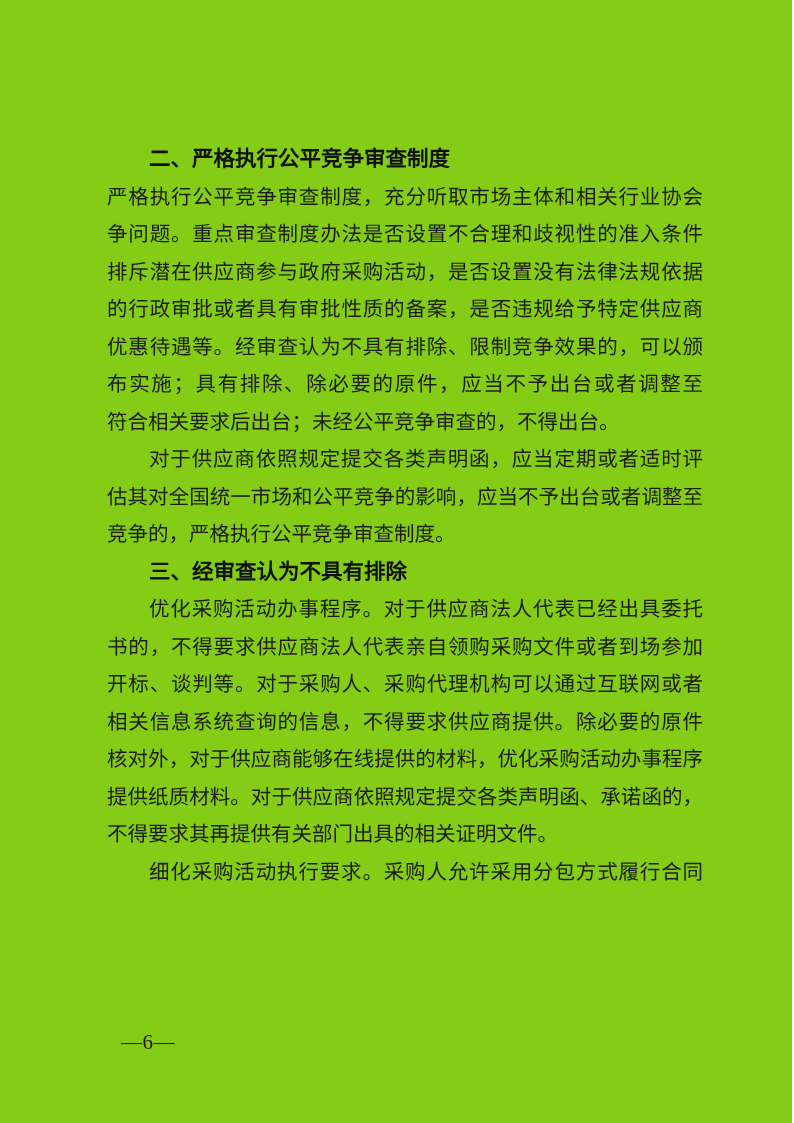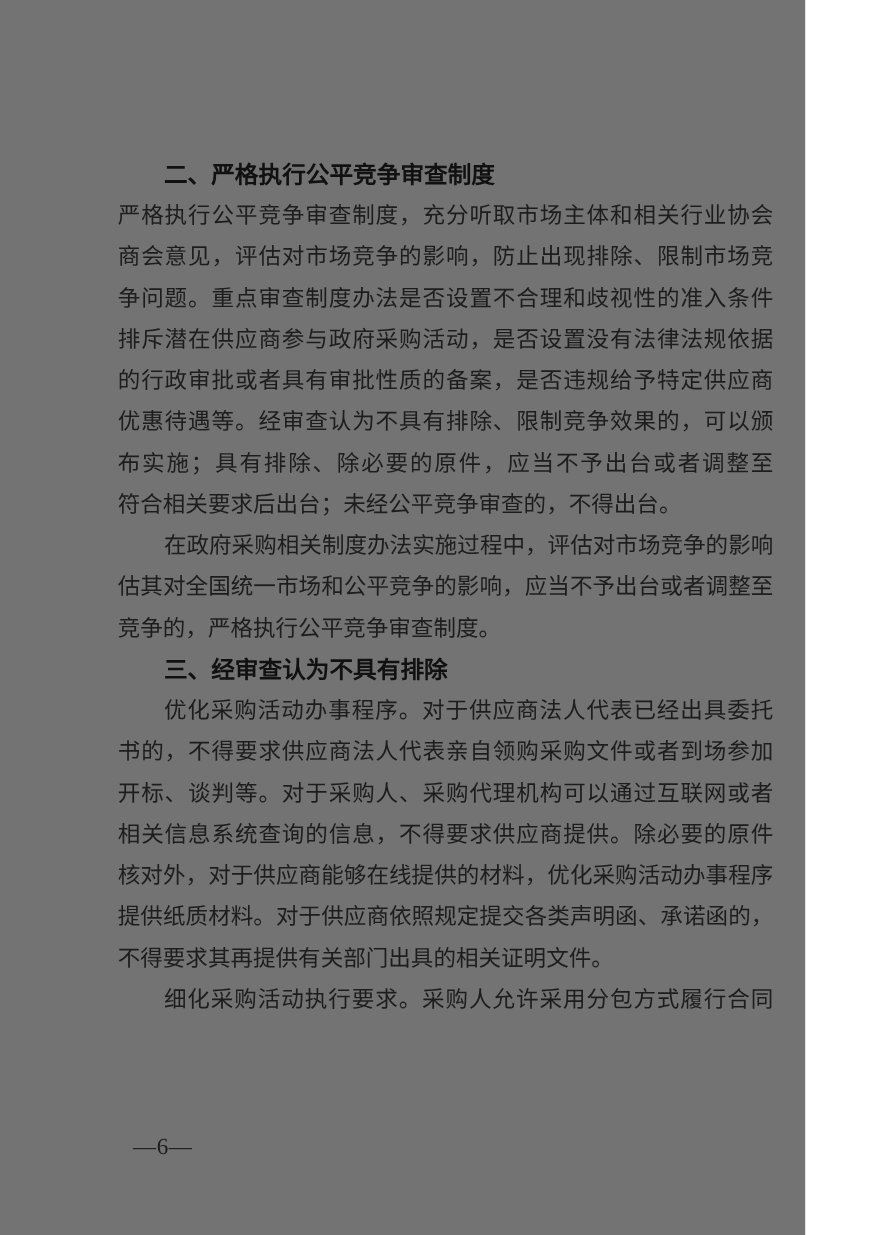--- a/index.html
+++ b/index.html
@@ -2,23 +2,23 @@
 <html lang="zh-CN"><head>
 <meta charset="utf-8">
 <style>
   html, body {
     margin: 0;
     padding: 0;
     background: #ffffff;
   }
   .page {
     position: relative;
-    width: 732px;
+    width: 792px;
     height: 1123px;
-    background: #737373;
+    background: #84cc16;
     overflow: hidden;
     font-family: "Liberation Serif", "DejaVu Serif", serif;
     color: #1d1d1d;
   }
   .content {
     position: absolute;
     left: 107px;
     top: 141px;
     width: 596px;
   }
@@ -63,30 +63,29 @@
   }
 </style>
 </head>
 <body>
 
 <div class="page">
   <div class="content">
       <div class="heading">二、严格执行公平竞争审查制度</div>
       <div class="paragraph">
         <div class="line">严格执行公平竞争审查制度，充分听取市场主体和相关行业协会</div>
-        <div class="line">商会意见，评估对市场竞争的影响，防止出现排除、限制市场竞</div>
         <div class="line">争问题。重点审查制度办法是否设置不合理和歧视性的准入条件</div>
         <div class="line">排斥潜在供应商参与政府采购活动，是否设置没有法律法规依据</div>
         <div class="line">的行政审批或者具有审批性质的备案，是否违规给予特定供应商</div>
         <div class="line">优惠待遇等。经审查认为不具有排除、限制竞争效果的，可以颁</div>
         <div class="line">布实施；具有排除、除必要的原件，应当不予出台或者调整至</div>
         <div class="line last">符合相关要求后出台；未经公平竞争审查的，不得出台。</div>
       </div>
       <div class="paragraph">
-        <div class="line first">在政府采购相关制度办法实施过程中，评估对市场竞争的影响</div>
+        <div class="line first">对于供应商依照规定提交各类声明函，应当定期或者适时评</div>
         <div class="line">估其对全国统一市场和公平竞争的影响，应当不予出台或者调整至</div>
         <div class="line last">竞争的，严格执行公平竞争审查制度。</div>
       </div>
       <div class="heading">三、经审查认为不具有排除</div>
       <div class="paragraph">
         <div class="line first">优化采购活动办事程序。对于供应商法人代表已经出具委托</div>
         <div class="line">书的，不得要求供应商法人代表亲自领购采购文件或者到场参加</div>
         <div class="line">开标、谈判等。对于采购人、采购代理机构可以通过互联网或者</div>
         <div class="line">相关信息系统查询的信息，不得要求供应商提供。除必要的原件</div>
         <div class="line">核对外，对于供应商能够在线提供的材料，优化采购活动办事程序</div>

